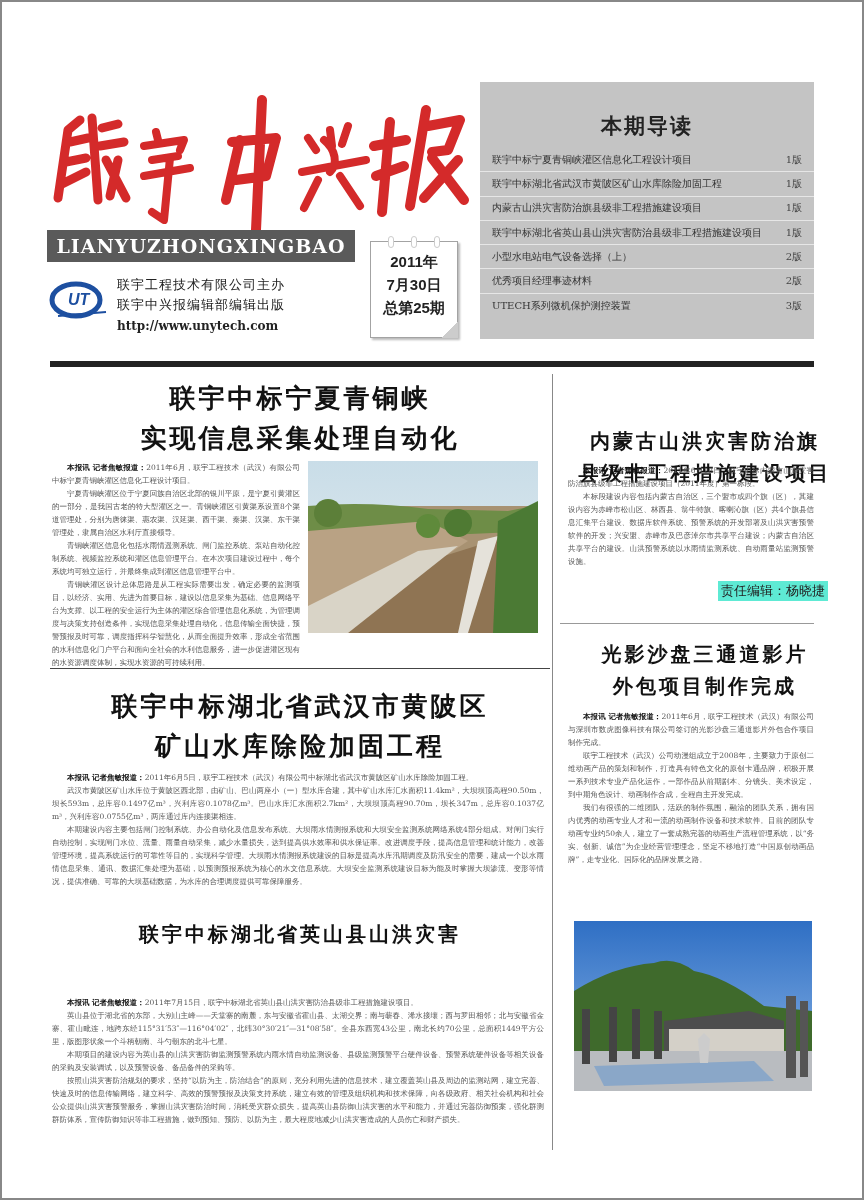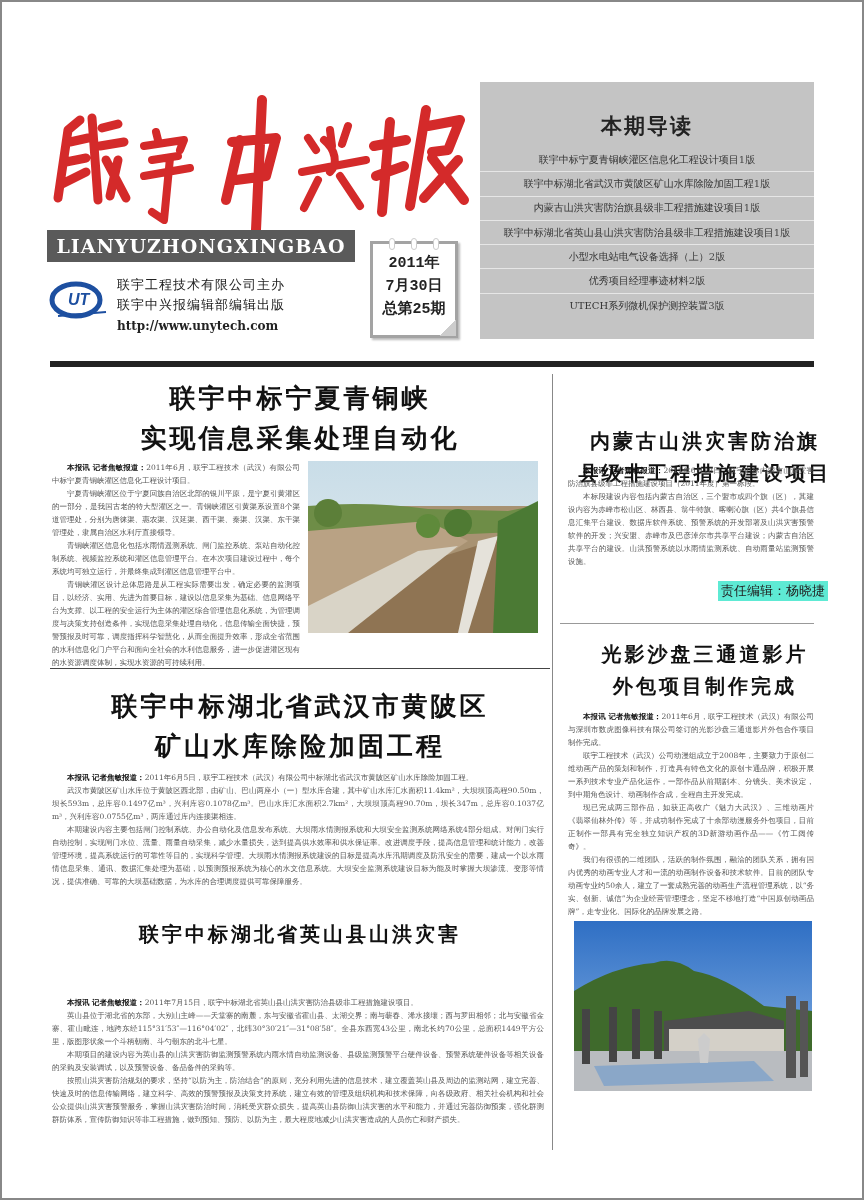--- a/index.html
+++ b/index.html
@@ -13,30 +13,30 @@
   .masthead-title svg { width: 100%; height: 100%; }
   .pinyin-bar { position: absolute; left: 47px; top: 230px; width: 308px; height: 32px; background: #5a5a5a; color: #fff;
     font-family: "DejaVu Serif", "Liberation Serif", serif; font-weight: bold; font-size: 19px; letter-spacing: 1px;
     display: flex; align-items: center; justify-content: center; }
   .logo { position: absolute; left: 48px; top: 278px; width: 64px; height: 44px; }
   .publisher-line { position: absolute; left: 117px; font-size: 13px; color: #222; letter-spacing: 1px; }
   .pl1 { top: 276px; } .pl2 { top: 296px; }
   .website { position: absolute; left: 117px; top: 319px; font-family: "DejaVu Serif", "Liberation Serif", serif;
     font-weight: bold; font-size: 12px; color: #222; }
 
-  .date-card { position: absolute; left: 370px; top: 241px; width: 88px; height: 97px; border: 3px solid #a3a3a3; background: #fff;
-    box-shadow: 2px 2px 2px #bbb; text-align: center; font-family: Liberation Mono, monospace; font-weight: bold; font-size: 15px; line-height: 23px; padding-top: 8px; }
+  .date-card { position: absolute; left: 370px; top: 241px; width: 88px; height: 97px; border: 1px solid #a3a3a3; background: #fff;
+    box-shadow: 2px 2px 2px #bbb; text-align: center; font-family: Liberation Sans, sans-serif; font-weight: bold; font-size: 15px; line-height: 23px; padding-top: 8px; }
   .date-card .rings { position: absolute; top: -6px; left: 0; width: 100%; display: flex; justify-content: space-around; padding: 0 8px; }
   .date-card .ring { width: 6px; height: 12px; border: 1px solid #ccc; border-radius: 3px; background: #fff; }
   .date-card .curl { position: absolute; right: -1px; bottom: -1px; width: 16px; height: 16px; background: linear-gradient(135deg, #fff 50%, #ccc 50%); }
 
   
   .toc { position: absolute; left: 480px; top: 82px; width: 334px; height: 257px; background: #c4c4c4; }
   .toc-title { text-align: center; font-weight: bold; font-size: 21px; color: #222; margin-top: 30px; margin-bottom: 8px; letter-spacing: 2px; font-family: Liberation Serif, serif; }
-  .toc-item { display: flex; justify-content: center; align-items: center; height: 24.3px; padding: 0 12px 0 12px; font-family: "DejaVu Serif", "Liberation Serif", serif; font-size: 10px; color: #333; border-bottom: 1px solid #e6e6e6; }
+  .toc-item { display: flex; justify-content: space-between; align-items: center; height: 24.3px; padding: 0 12px 0 12px; font-family: "DejaVu Serif", "Liberation Serif", serif; font-size: 10px; color: #333; border-bottom: 1px solid #e6e6e6; }
   .toc-item:last-child { border-bottom: none; }
   .toc-page { color: #444; }
 
   .rule-thick { position: absolute; left: 50px; top: 361px; width: 764px; height: 6px; background: #222; }
   .col-divider { position: absolute; left: 552px; top: 374px; width: 1px; height: 776px; background: #888; }
 
   .headline { position: absolute; text-align: center; font-weight: bold; color: #111; letter-spacing: 3px; }
   .h-lg { font-size: 26px; line-height: 40px; }
   .h-md { font-size: 20px; line-height: 32px; }
 
@@ -198,21 +198,20 @@
 
 <div class="hline" style="left:560px; top:623px; width:254px; background:#999;"></div>
 
 <div class="headline h-md" style="left:560px; top:638px; width:290px;">
   <div>光影沙盘三通道影片</div>
   <div>外包项目制作完成</div>
 </div>
 <div class="body-text" style="left:568px; top:710px; width:246px;">
   <p><span class="lead">本报讯 记者焦敏报道：</span><span>2011年6月，联宇工程技术（武汉）有限公司与深圳市数虎图像科技有限公司签订的光影沙盘三通道影片外包合作项目制作完成。</span></p>
   <p>联宇工程技术（武汉）公司动漫组成立于2008年，主要致力于原创二维动画产品的策划和制作，打造具有特色文化的原创卡通品牌，积极开展一系列技术专业产品化运作，一部作品从前期剧本、分镜头、美术设定，到中期角色设计、动画制作合成，全程自主开发完成。</p>
-  <p>现已完成两三部作品，如获正高收广《魅力大武汉》、三维动画片《翡翠仙林外传》等，并成功制作完成了十余部动漫服务外包项目，目前正制作一部具有完全独立知识产权的3D新游动画作品——《竹工阔传奇》。</p>
   <p>我们有很强的二维团队，活跃的制作氛围，融洽的团队关系，拥有国内优秀的动画专业人才和一流的动画制作设备和技术软件。目前的团队专动画专业约50余人，建立了一套成熟完善的动画生产流程管理系统，以“务实、创新、诚信”为企业经营管理理念，坚定不移地打造“中国原创动画品牌”，走专业化、国际化的品牌发展之路。</p>
 </div>
 <div class="photo" style="left:574px; top:921px; width:238px; height:170px;">
   <svg viewBox="0 0 238 170" width="238" height="170">
     <defs>
       <linearGradient id="sky2" x1="0" y1="0" x2="0" y2="1">
           <stop offset="0" stop-color="#2f6fc4"></stop>
           <stop offset="1" stop-color="#8fb8e8"></stop>
         </linearGradient>
     </defs>

